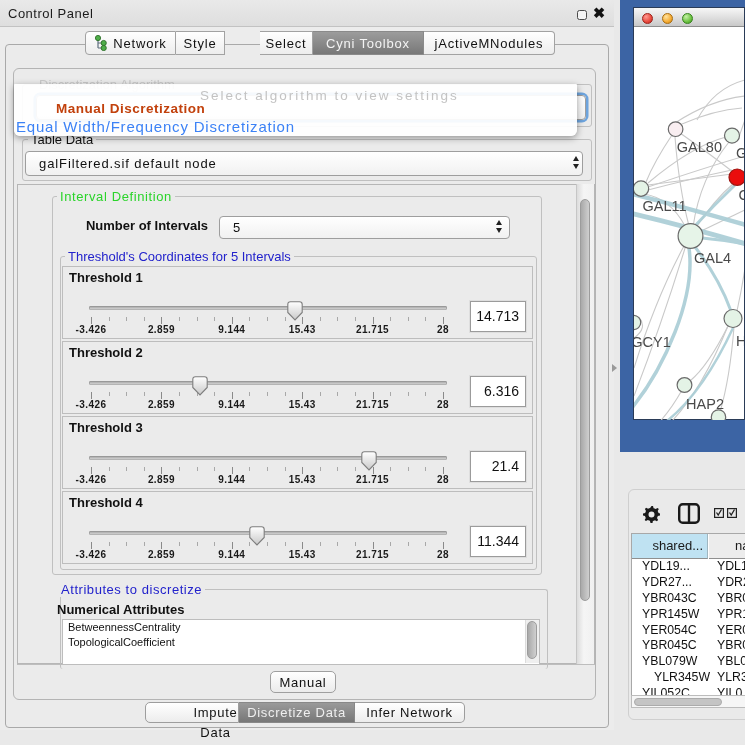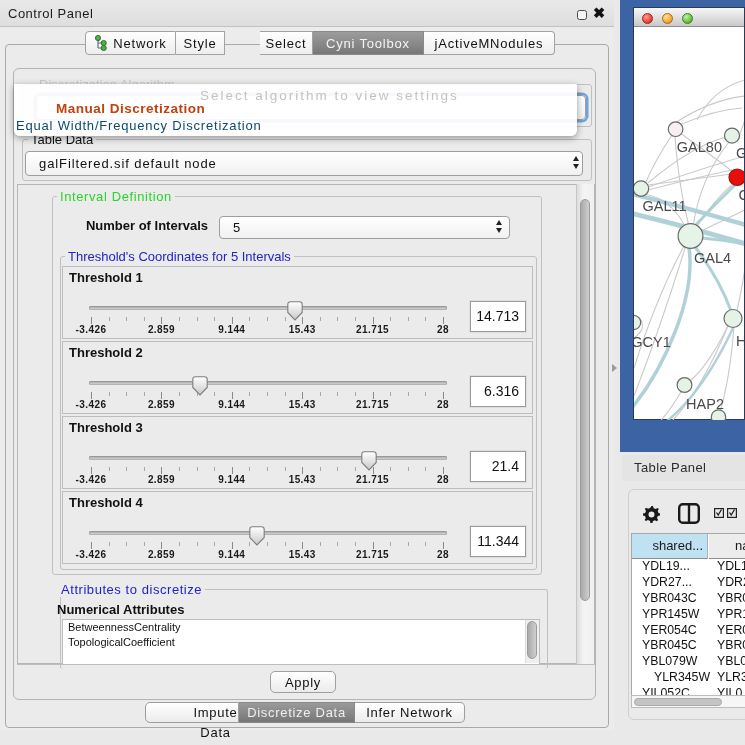--- a/index.html
+++ b/index.html
@@ -77,21 +77,21 @@
 
 .vsb-track { position:absolute; background:linear-gradient(to right,#dcdcdc,#f5f5f5 40%,#f0f0f0); }
 .vsb-thumb { position:absolute; border-radius:5px; background:linear-gradient(to right,#a9a9a9,#cfcfcf); border:1px solid #9c9c9c; }
 
 
 #popup { left:14px; top:84px; width:563px; height:52px; background:rgba(255,255,255,0.93);
   border-radius:1px 1px 6px 6px; box-shadow:0 2px 7px rgba(0,0,0,0.38); }
 #popup .ghost { position:absolute; left:186px; top:4px;
   color:#c3c3c3; font-size:13.5px; letter-spacing:2px; }
 #popup .it1 { position:absolute; left:2px; top:17px; font-size:13.5px; font-weight:bold; color:#c2410c; letter-spacing:0.5px;margin-left:40px; }
-#popup .it2 { position:absolute; left:2px; top:34px; font-size:13px; color:#0c4a6e; letter-spacing:0.8px; }
+#popup .it2 { position:absolute; left:2px; top:34px; font-size:15px; color:#3b82f6; letter-spacing:0.8px; }
 
 
 #desktop { left:620px; top:0; width:125px; height:452px; background:#3c64a4; }
 #netwin { position:absolute; left:13px; top:7px; width:112px; height:413px;
   border:1px solid #2a3b57; background:#fff; }
 #nettitle { position:absolute; left:0; top:0; width:100%; height:19px;
   background:linear-gradient(#f7f7f7,#c9c9c9); border-bottom:1px solid #8e8e8e; }
 .light { position:absolute; top:4.5px; width:11px; height:11px; border-radius:50%; }
 
 #tpbar { left:622px; top:455px; width:123px; height:26px; background:#e4e4e4;
@@ -336,21 +336,21 @@
       <div>TopologicalCoefficient</div>
     </div>
     <div class="abs" style="left:525px; top:620px; width:14px; height:43px; background:#efefef; border-left:1px solid #dcdcdc;"></div>
     <div class="vsb-thumb" style="left:527px; top:621px; width:10px; height:38px;"></div>
 
     <div class="vsb-track" style="left:576px; top:184px; width:18px; height:480px; border-left:1px solid #c6c6c6;"></div>
     <div class="abs" style="left:594px; top:184px; width:1px; height:480px; background:#b6b6b6;"></div>
     <div class="vsb-thumb" style="left:580px; top:199px; width:10px; height:402px;"></div>
 
     <div class="abs" style="left:17px; top:664px; width:578px; height:1px; background:#bdbdbd;"></div>
-    <div class="pushbtn" style="left:270px; top:671px; width:66px; height:22px; line-height:21px;">Apply</div>
+    <div class="pushbtn" style="left:270px; top:671px; width:66px; height:22px; line-height:21px;">Manual</div>
 
     <div class="seg first" style="left:145px; top:702px; width:94px;">Impute Data</div>
     <div class="seg dark" style="left:239px; top:702px; width:116px;">Discretize Data</div>
     <div class="seg last" style="left:355px; top:702px; width:110px;">Infer Network</div>
 
     <div id="popup" class="abs">
       <div class="ghost">Select algorithm to view settings</div>
       <div class="it1">Manual Discretization</div>
       <div class="it2">Equal Width/Frequency Discretization</div>
     </div>
@@ -418,21 +418,20 @@
   <text x="60" y="235">GAL4</text>
   <text x="-2.7" y="319.4">GCY1</text>
   <text x="102.1" y="317.8">H</text>
   <text x="52.1" y="380.7">HAP2</text>
 </g>
 </svg>
     </div>
   </div>
 
   <div class="abs" style="left:612px; top:364px; width:0; height:0; border-top:4px solid transparent; border-bottom:4px solid transparent; border-left:5px solid #9a9a9a;"></div>
-  <div id="tpbar" class="abs">Table Panel</div>
   <div id="tpanel" class="abs"></div>
 
   <svg class="abs" style="left:643px; top:506px;" width="17" height="17" viewBox="0 0 17 17">
     <path fill="#1a1a1a" d="M8.5,0 L10,0 L10.6,2.2 A6.5,6.5 0 0 1 12.6,3.0 L14.6,1.9 L15.8,3.1 L14.7,5.1 A6.5,6.5 0 0 1 15.5,7.1 L17,7.5 L17,9.5 L14.8,10.1 A6.5,6.5 0 0 1 14,12.1 L15.1,14.1 L13.9,15.3 L11.9,14.2 A6.5,6.5 0 0 1 9.9,15 L9.5,17 L7.5,17 L6.9,14.8 A6.5,6.5 0 0 1 4.9,14 L2.9,15.1 L1.7,13.9 L2.8,11.9 A6.5,6.5 0 0 1 2,9.9 L0,9.5 L0,7.5 L2.2,6.9 A6.5,6.5 0 0 1 3,4.9 L1.9,2.9 L3.1,1.7 L5.1,2.8 A6.5,6.5 0 0 1 7.1,2 Z M8.5,5.5 A3,3 0 1 0 8.5,11.5 A3,3 0 1 0 8.5,5.5 Z"></path>
   </svg>
   <svg class="abs" style="left:678px; top:503px;" width="22" height="21" viewBox="0 0 22 21">
     <rect x="1.2" y="1.2" width="19.6" height="18.6" rx="3.5" fill="none" stroke="#1a1a1a" stroke-width="2.4"></rect>
     <line x1="11" y1="1.2" x2="11" y2="19.8" stroke="#1a1a1a" stroke-width="2.4"></line>
   </svg>
   <svg class="abs" style="left:714px; top:508px;" width="24" height="10" viewBox="0 0 24 10">

